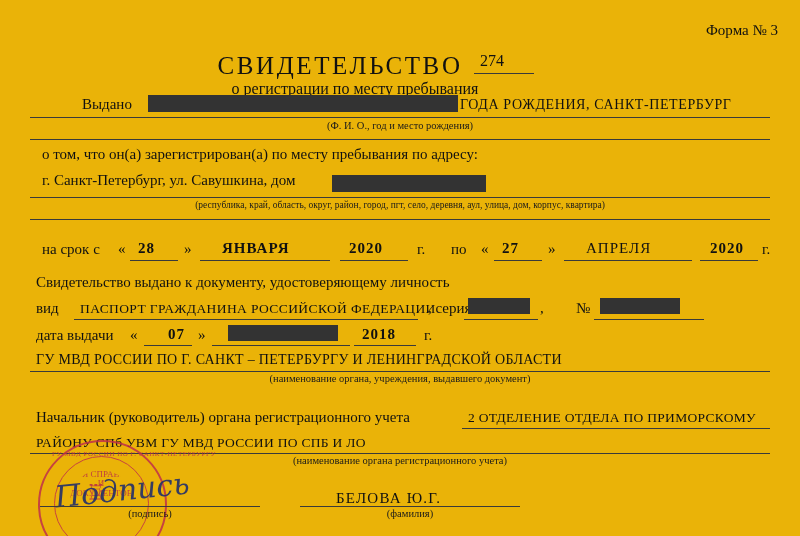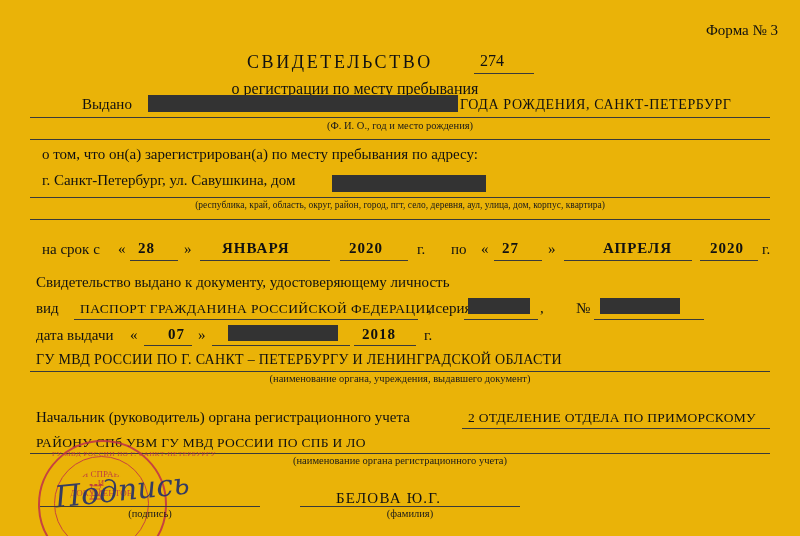--- a/index.html
+++ b/index.html
@@ -47,21 +47,21 @@
   }
   .spaced { letter-spacing: 0.6px; }
 
   #form-no {
     top: 22px; right: 22px;
     font-size: 15px;
   }
   #title {
     top: 52px; left: 0; width: 800px;
     text-align: center;
-    font-size: 18px;
+    font-size: 25px;
     letter-spacing: 2.6px;
     white-space: nowrap;
   }
   #title-inner { display: inline-block; margin-left: -120px; }
   #cert-number {
     top: 52px; left: 480px;
     font-size: 16px;
     text-decoration: none;
   }
   #cert-number-rule { left: 474px; top: 73px; width: 60px; }
@@ -178,21 +178,21 @@
   <div class="txt" style="top:240px; left:222px; font-weight:bold; letter-spacing:1px;">ЯНВАРЯ</div>
   <div class="rule" style="left:200px; top:260px; width:130px;"></div>
   <div class="txt" style="top:240px; left:349px; font-weight:bold; letter-spacing:1px;">2020</div>
   <div class="rule" style="left:340px; top:260px; width:68px;"></div>
   <div class="txt" style="top:241px; left:417px;">г.</div>
   <div class="txt" style="top:241px; left:451px;">по</div>
   <div class="txt" style="top:241px; left:481px;">«</div>
   <div class="txt" style="top:240px; left:502px; font-weight:bold; letter-spacing:1px;">27</div>
   <div class="rule" style="left:494px; top:260px; width:48px;"></div>
   <div class="txt" style="top:241px; left:548px;">»</div>
-  <div class="txt" style="top:240px; left:586px; font-weight:bold; letter-spacing:1px;margin-left:17px;">АПРЕЛЯ</div>
+  <div class="txt" style="top:240px; left:586px; font-weight:normal; letter-spacing:1px;">АПРЕЛЯ</div>
   <div class="rule" style="left:564px; top:260px; width:128px;"></div>
   <div class="txt" style="top:240px; left:710px; font-weight:bold; letter-spacing:1px;">2020</div>
   <div class="rule" style="left:700px; top:260px; width:58px;"></div>
   <div class="txt" style="top:241px; left:762px;">г.</div>
 
   <div class="txt" style="top:274px; left:36px;">Свидетельство выдано к документу, удостоверяющему личность</div>
 
   <div class="txt" style="top:300px; left:36px;">вид</div>
   <div class="txt" style="top:301px; left:80px; font-size:13.5px; letter-spacing:0.4px;">ПАСПОРТ ГРАЖДАНИНА РОССИЙСКОЙ ФЕДЕРАЦИИ</div>
   <div class="rule" style="left:74px; top:319px; width:344px;"></div>

